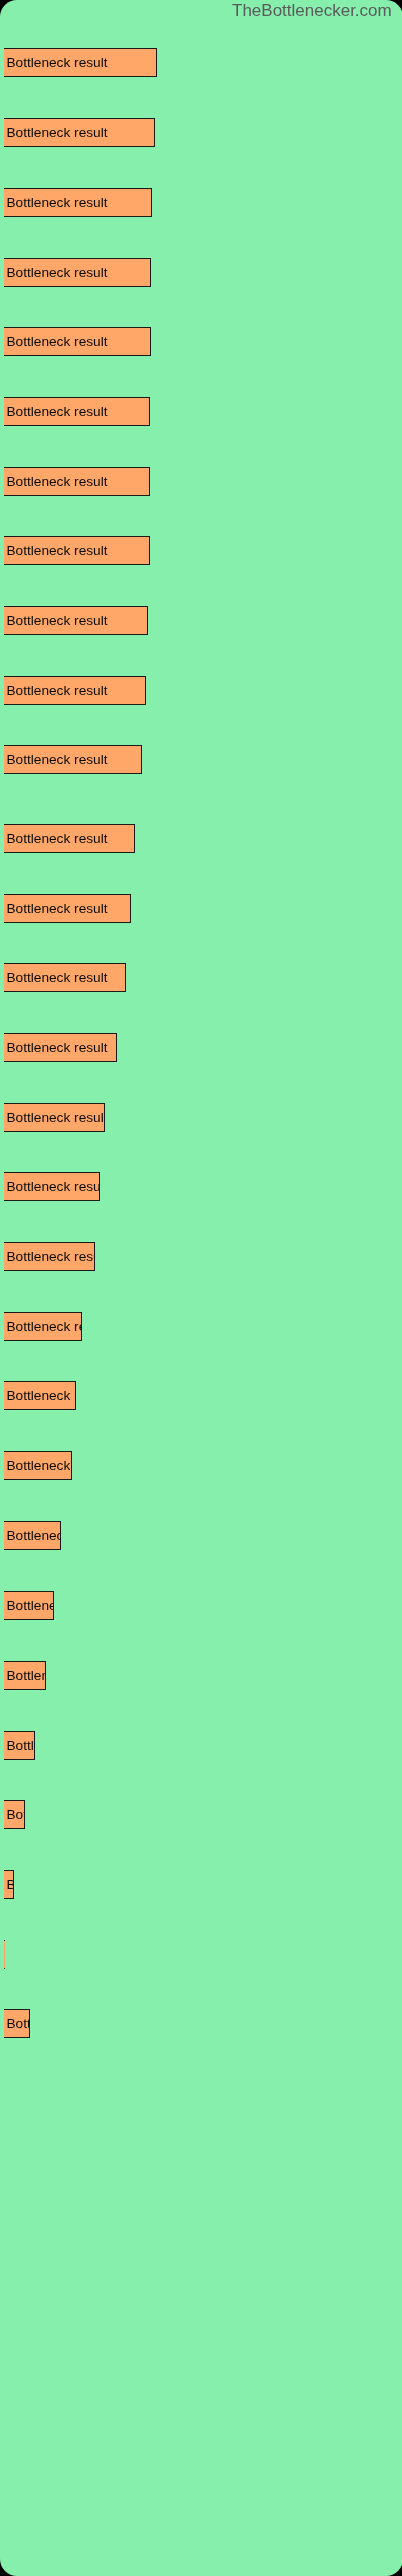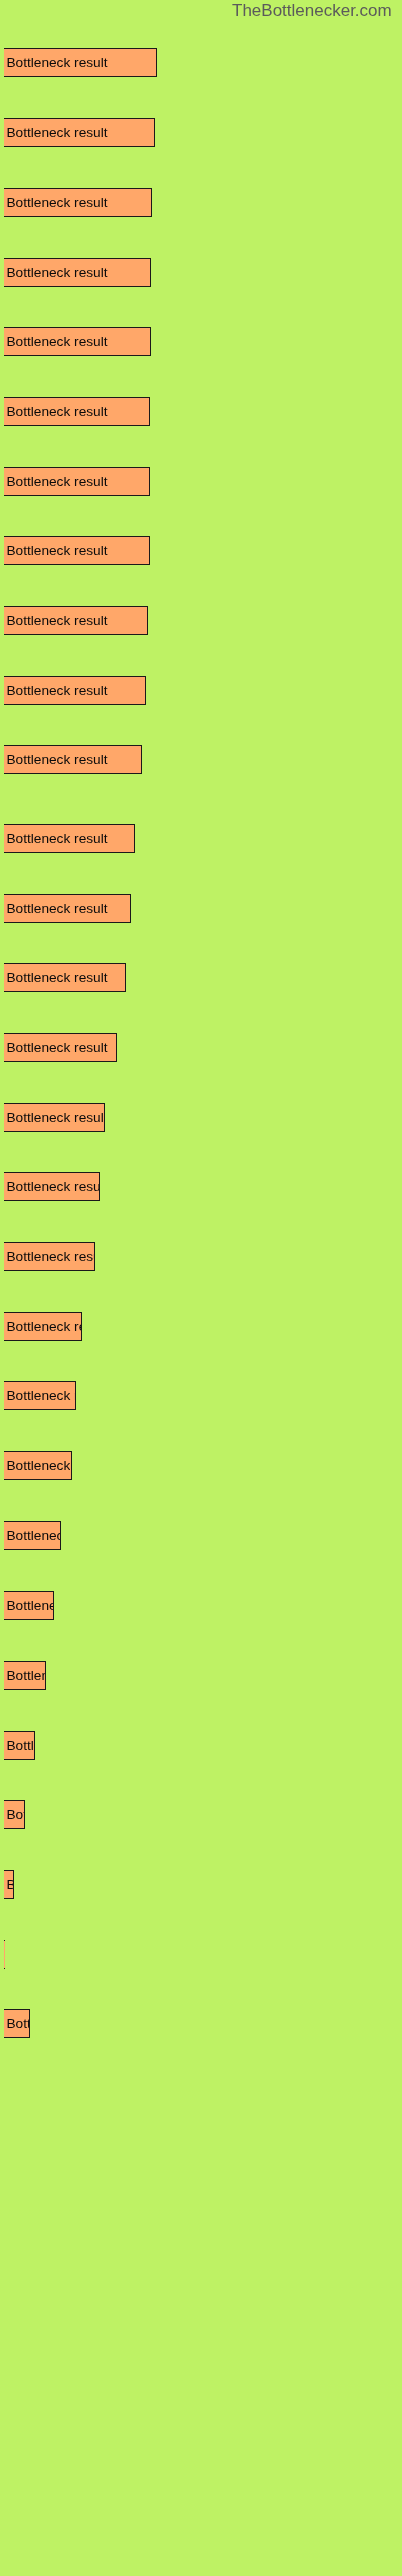--- a/index.html
+++ b/index.html
@@ -4,23 +4,24 @@
 <style>
   html, body {
     margin: 0;
     padding: 0;
     background: #000000;
   }
   #page {
     position: relative;
     width: 403px;
     height: 2576px;
-    background: #bef264;
+    background: #86efac;
     overflow: hidden;
     font-family: "Liberation Sans", sans-serif;
+    border-radius: 17px;
   }
   #watermark {
     position: absolute;
     right: 11.3px;
     top: 0.8px;
     font-family: "Liberation Sans", sans-serif;
     font-size: 17px;
     line-height: 19.3px;
     color: #5b5b5b;
     letter-spacing: 0px;

